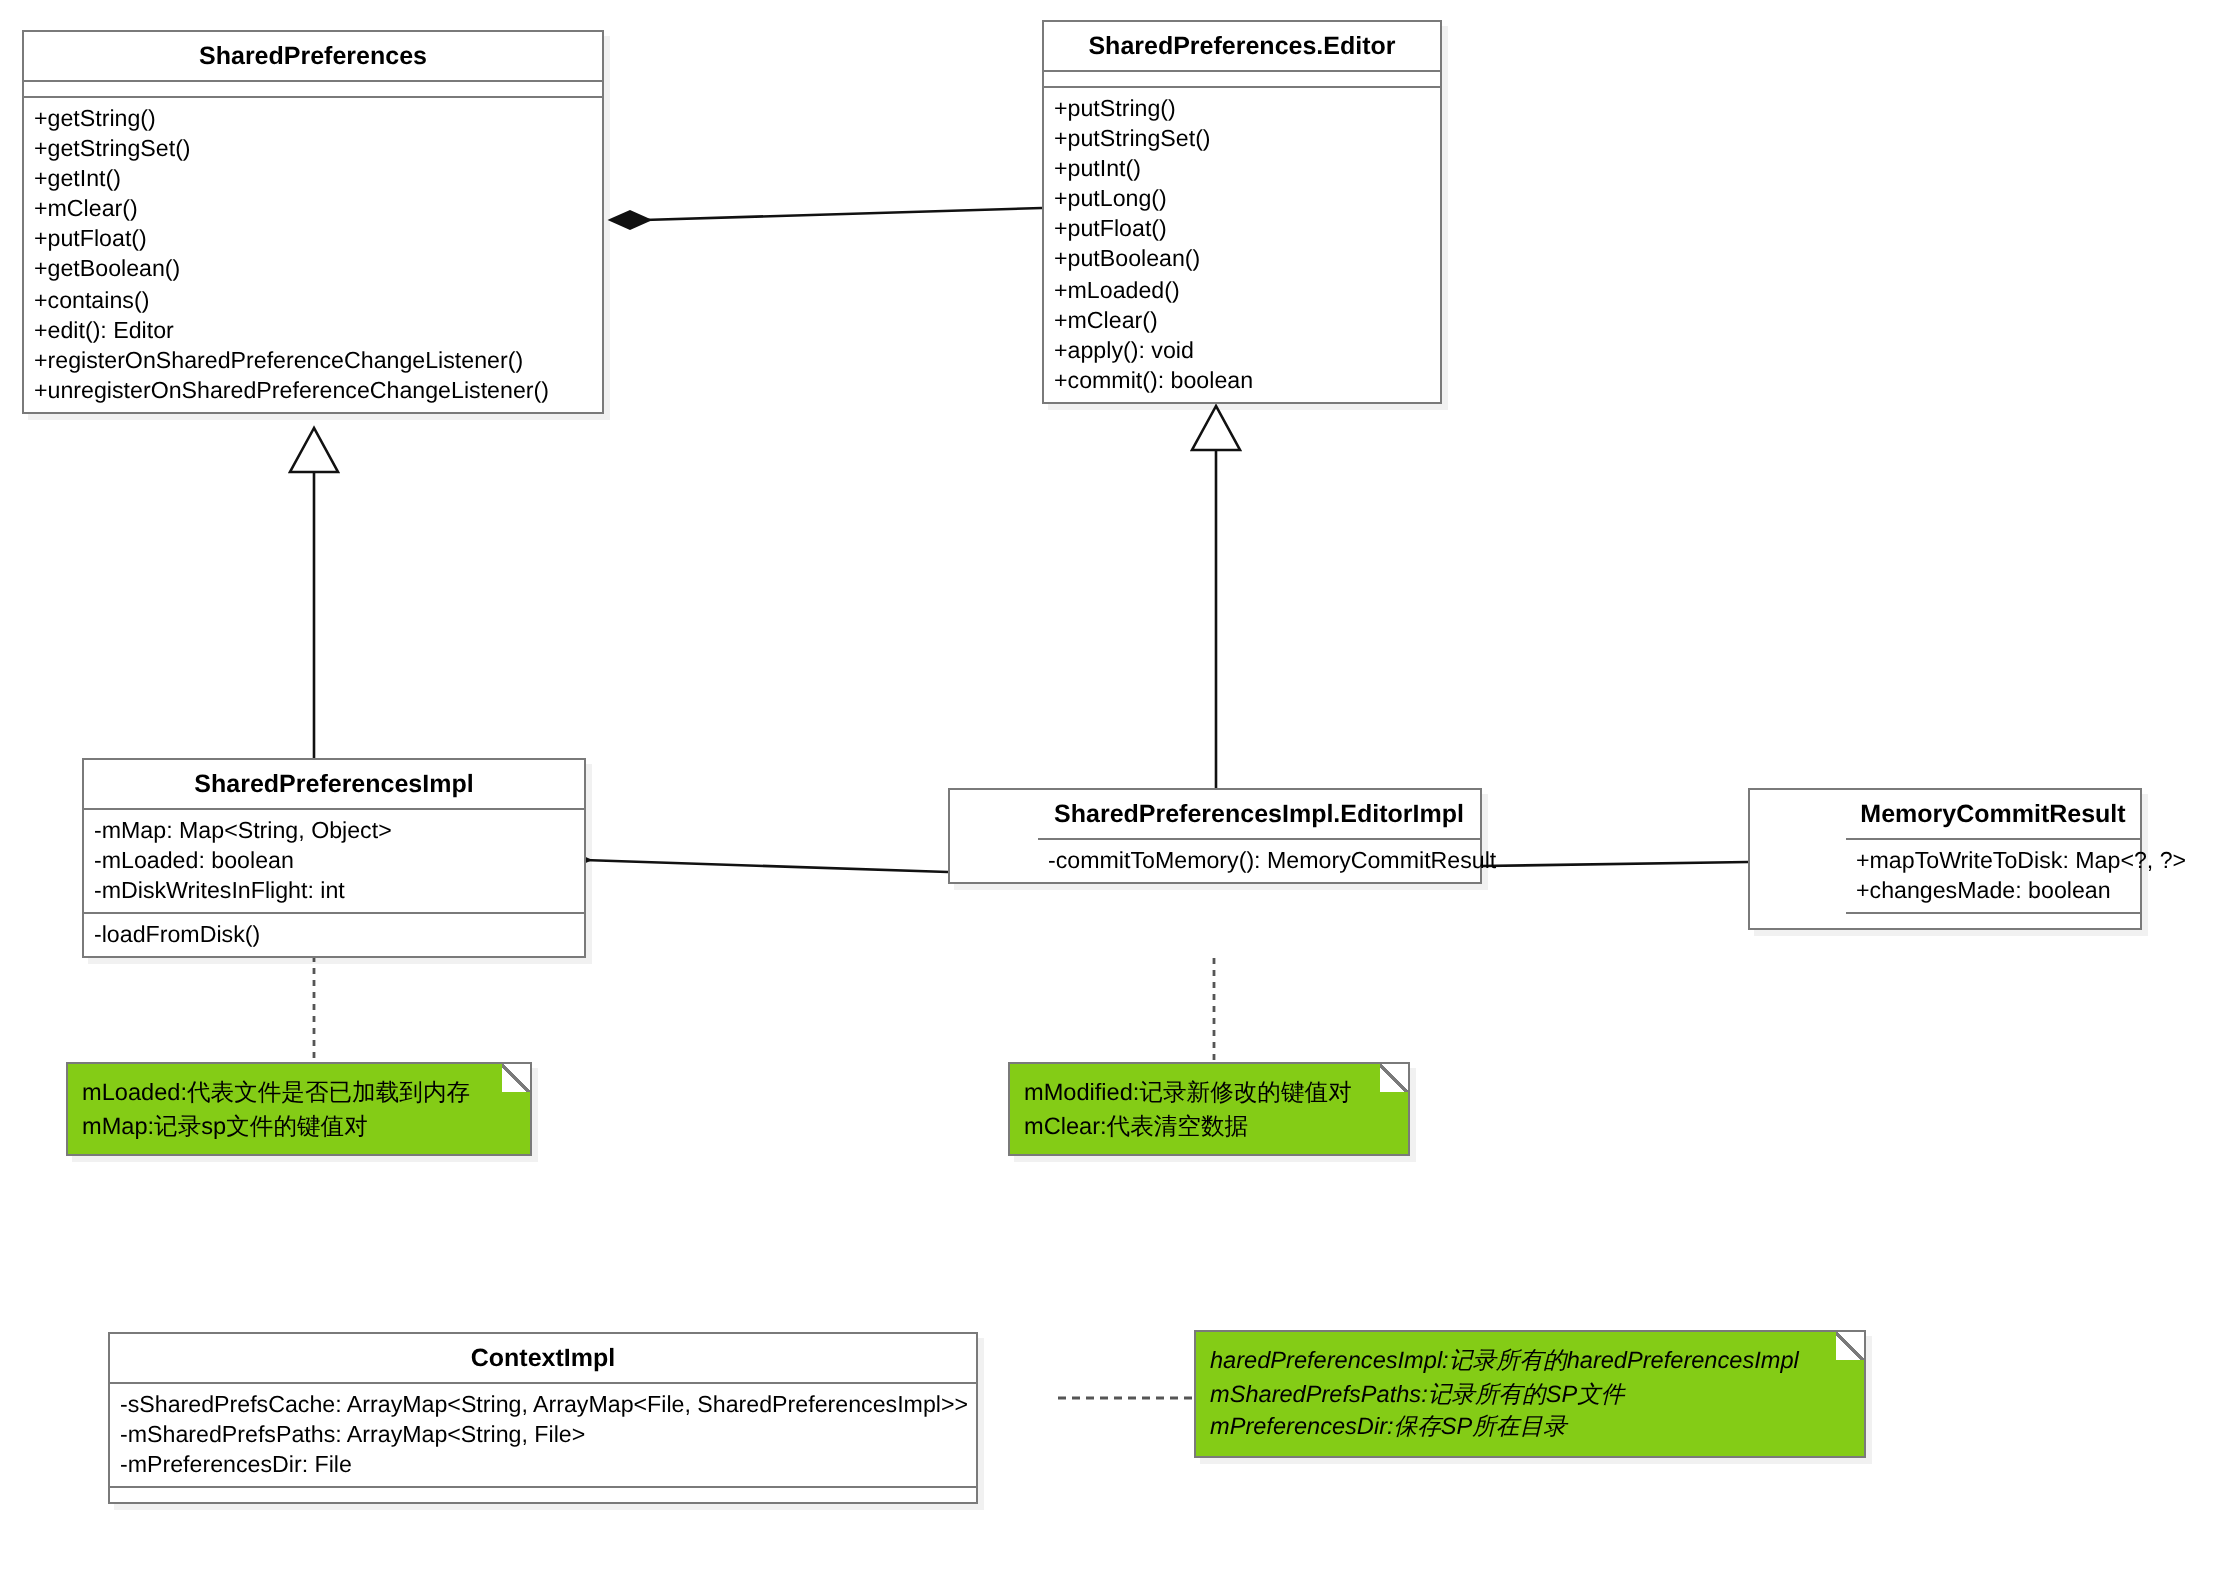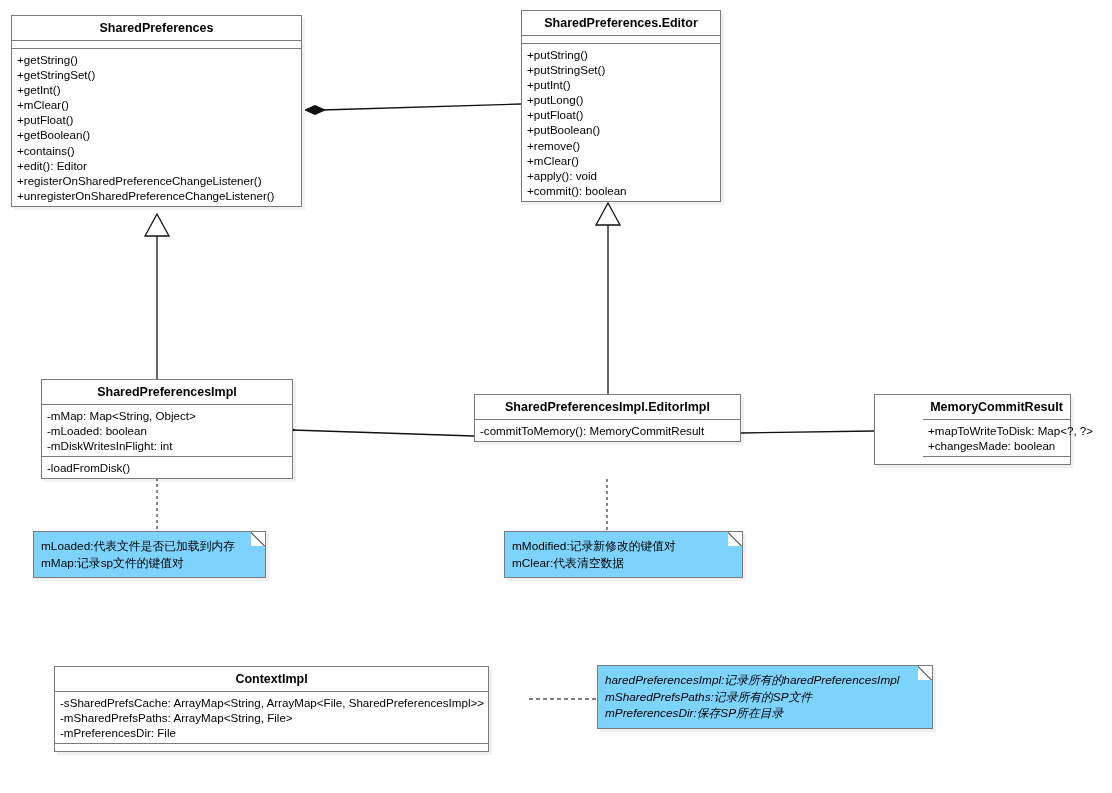--- a/index.html
+++ b/index.html
@@ -63,21 +63,21 @@
     font-size: 11.6px;
     line-height: 15.1px;
     color: #000000;
     white-space: nowrap;
   }
 
   
   .uml-note {
     position: absolute;
     box-sizing: border-box;
-    background: #7dd3fc;
+    background: #84cc16;
     border: 1px solid #7a7a7a;
     box-shadow: 3px 3px 0 rgba(0,0,0,0.055);
     padding: 6px 8px 6px 7px;
     z-index: 5;
   }
   .uml-note .fold {
     position: absolute;
     top: -1px;
     right: -1px;
     width: 15px;
@@ -160,40 +160,40 @@
   <div class="uml-class" style="left:521px; top:10px; width:200px;">
     <div class="uml-title">SharedPreferences.Editor</div>
     <div class="uml-compartment empty"></div>
     <div class="uml-compartment">
       <div class="uml-row">+putString()</div>
       <div class="uml-row">+putStringSet()</div>
       <div class="uml-row">+putInt()</div>
       <div class="uml-row">+putLong()</div>
       <div class="uml-row">+putFloat()</div>
       <div class="uml-row">+putBoolean()</div>
-      <div class="uml-row">+remove()</div>
+      <div class="uml-row">+mLoaded()</div>
       <div class="uml-row">+mClear()</div>
       <div class="uml-row">+apply(): void</div>
       <div class="uml-row">+commit(): boolean</div>
     </div>
   </div>
 
   <div class="uml-class" style="left:41px; top:379px; width:252px;">
     <div class="uml-title">SharedPreferencesImpl</div>
     <div class="uml-compartment">
       <div class="uml-row">-mMap: Map&lt;String, Object&gt;</div>
       <div class="uml-row">-mLoaded: boolean</div>
       <div class="uml-row">-mDiskWritesInFlight: int</div>
     </div>
     <div class="uml-compartment">
       <div class="uml-row">-loadFromDisk()</div>
     </div>
   </div>
 
-  <div class="uml-class" style="left:474px; top:394px; width:267px;">
+  <div class="uml-class" style="left:474px; top:394px; width:267px;padding-left:44px;">
     <div class="uml-title">SharedPreferencesImpl.EditorImpl</div>
     <div class="uml-compartment">
       <div class="uml-row">-commitToMemory(): MemoryCommitResult</div>
     </div>
   </div>
 
   <div class="uml-class" style="left:874px; top:394px; width:197px;padding-left:48px;">
     <div class="uml-title">MemoryCommitResult</div>
     <div class="uml-compartment">
       <div class="uml-row">+mapToWriteToDisk: Map&lt;?, ?&gt;</div>
@@ -211,21 +211,21 @@
     </div>
     <div class="uml-compartment empty"></div>
   </div>
 
   <div class="uml-note" style="left:33px; top:531px; width:233px;">
     <span class="fold"></span>
     <div class="note-row">mLoaded:代表文件是否已加载到内存</div>
     <div class="note-row">mMap:记录sp文件的键值对</div>
   </div>
 
-  <div class="uml-note" style="left:504px; top:531px; width:239px;">
+  <div class="uml-note" style="left:504px; top:531px; width:201px;">
     <span class="fold"></span>
     <div class="note-row">mModified:记录新修改的键值对</div>
     <div class="note-row">mClear:代表清空数据</div>
   </div>
 
   <div class="uml-note" style="left:597px; top:665px; width:336px;font-style:italic;">
     <span class="fold"></span>
     <div class="note-row">haredPreferencesImpl:记录所有的haredPreferencesImpl</div>
     <div class="note-row">mSharedPrefsPaths:记录所有的SP文件</div>
     <div class="note-row">mPreferencesDir:保存SP所在目录</div>

